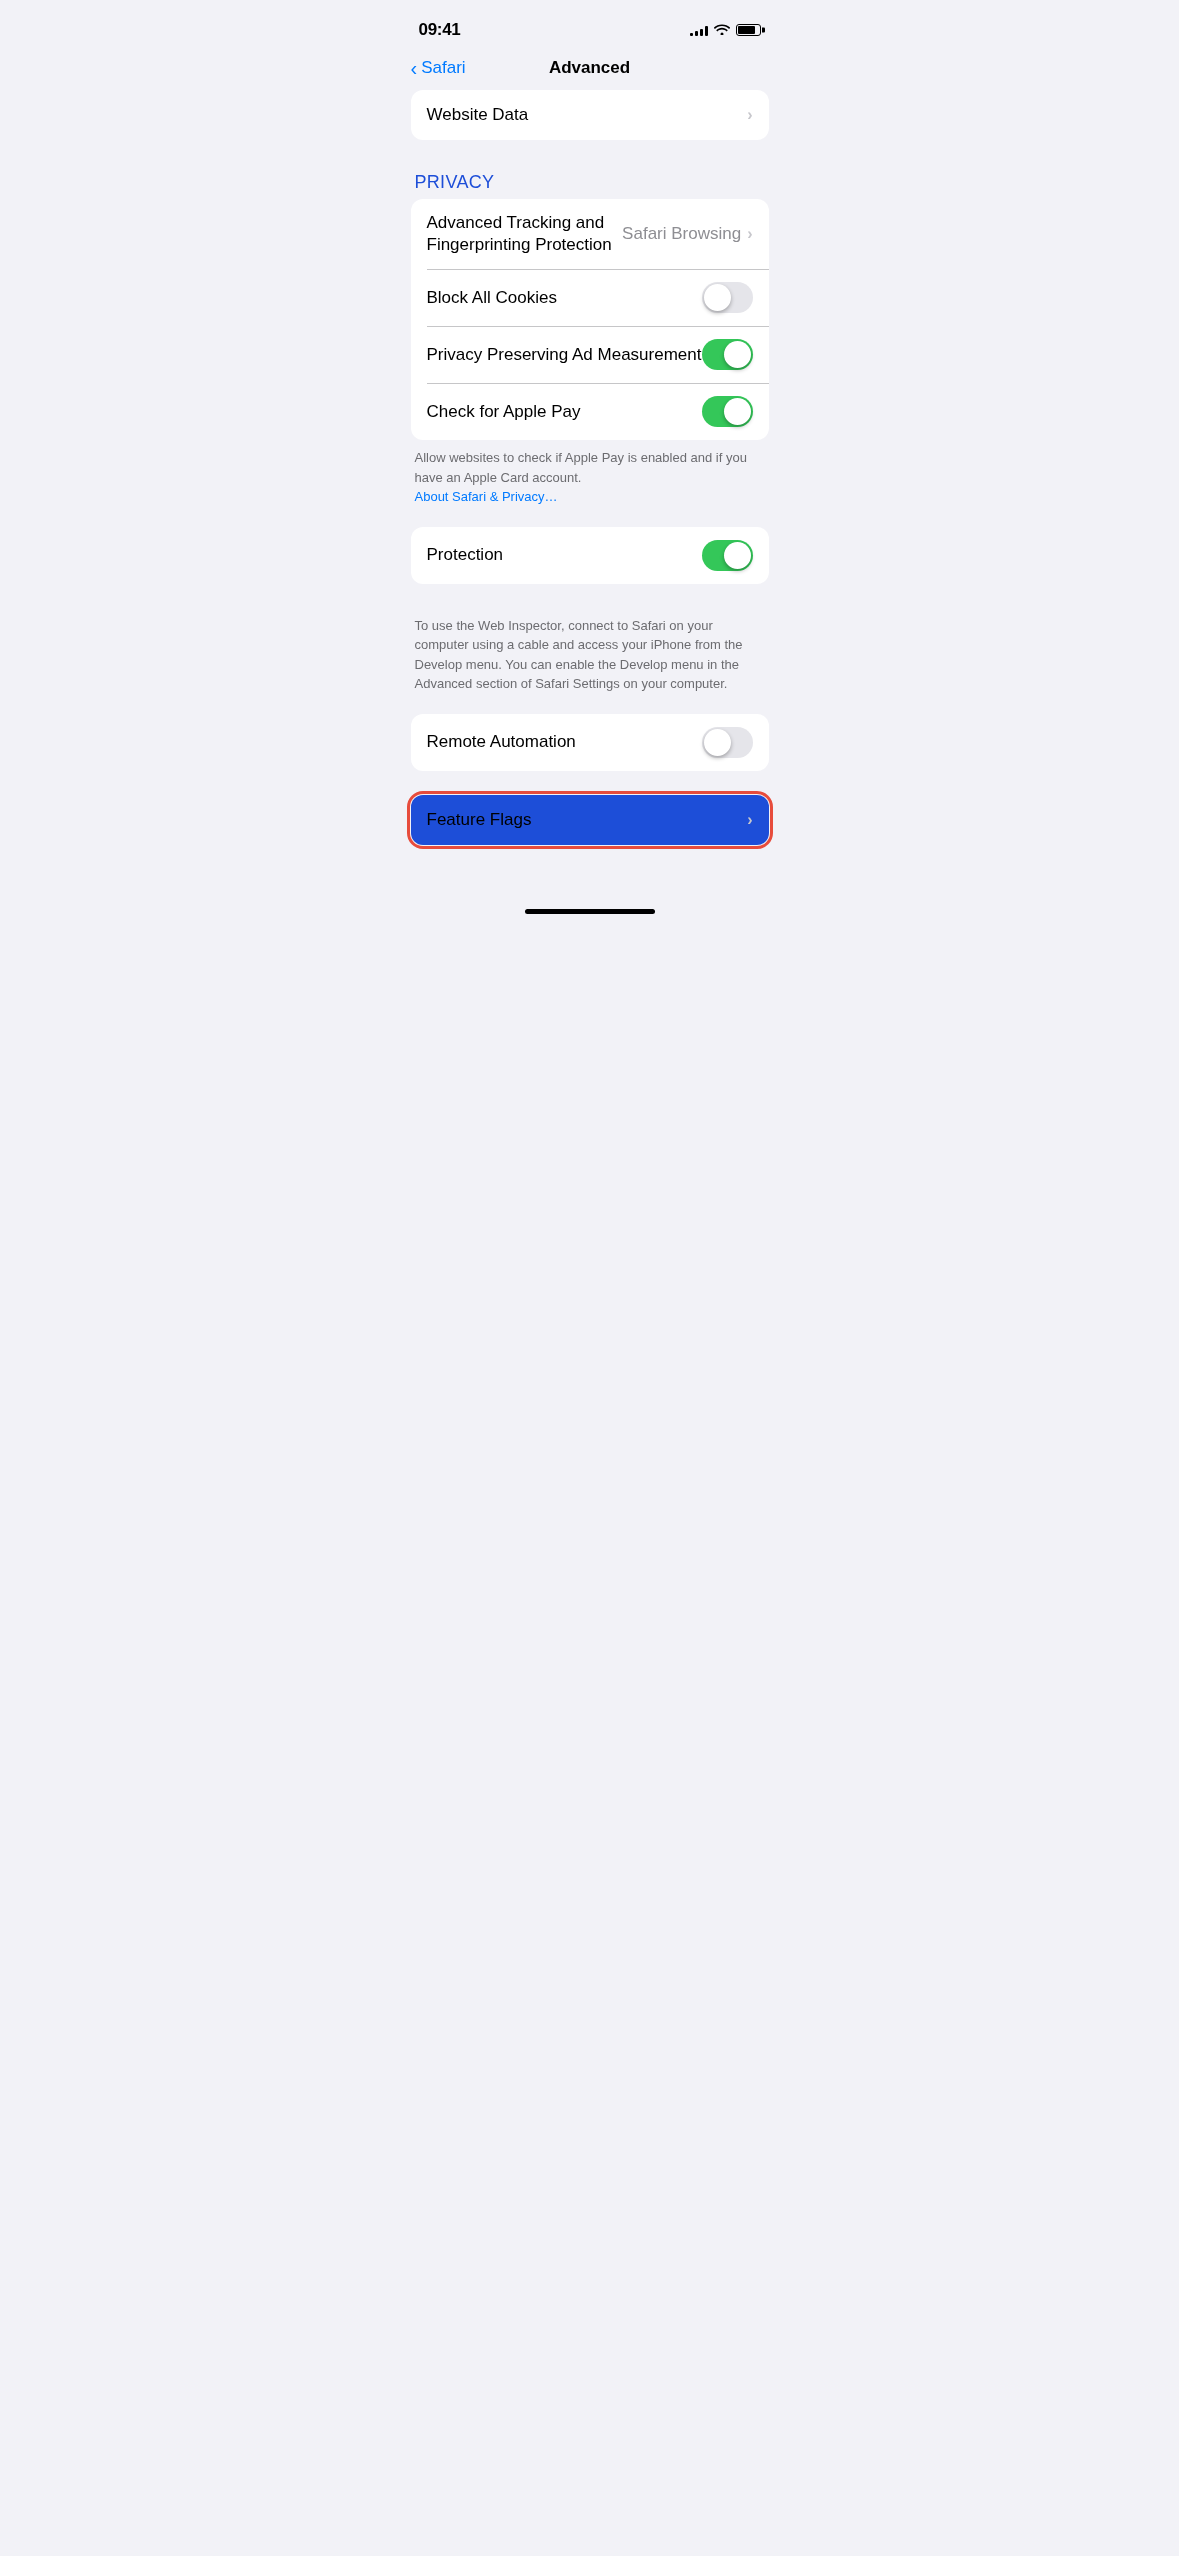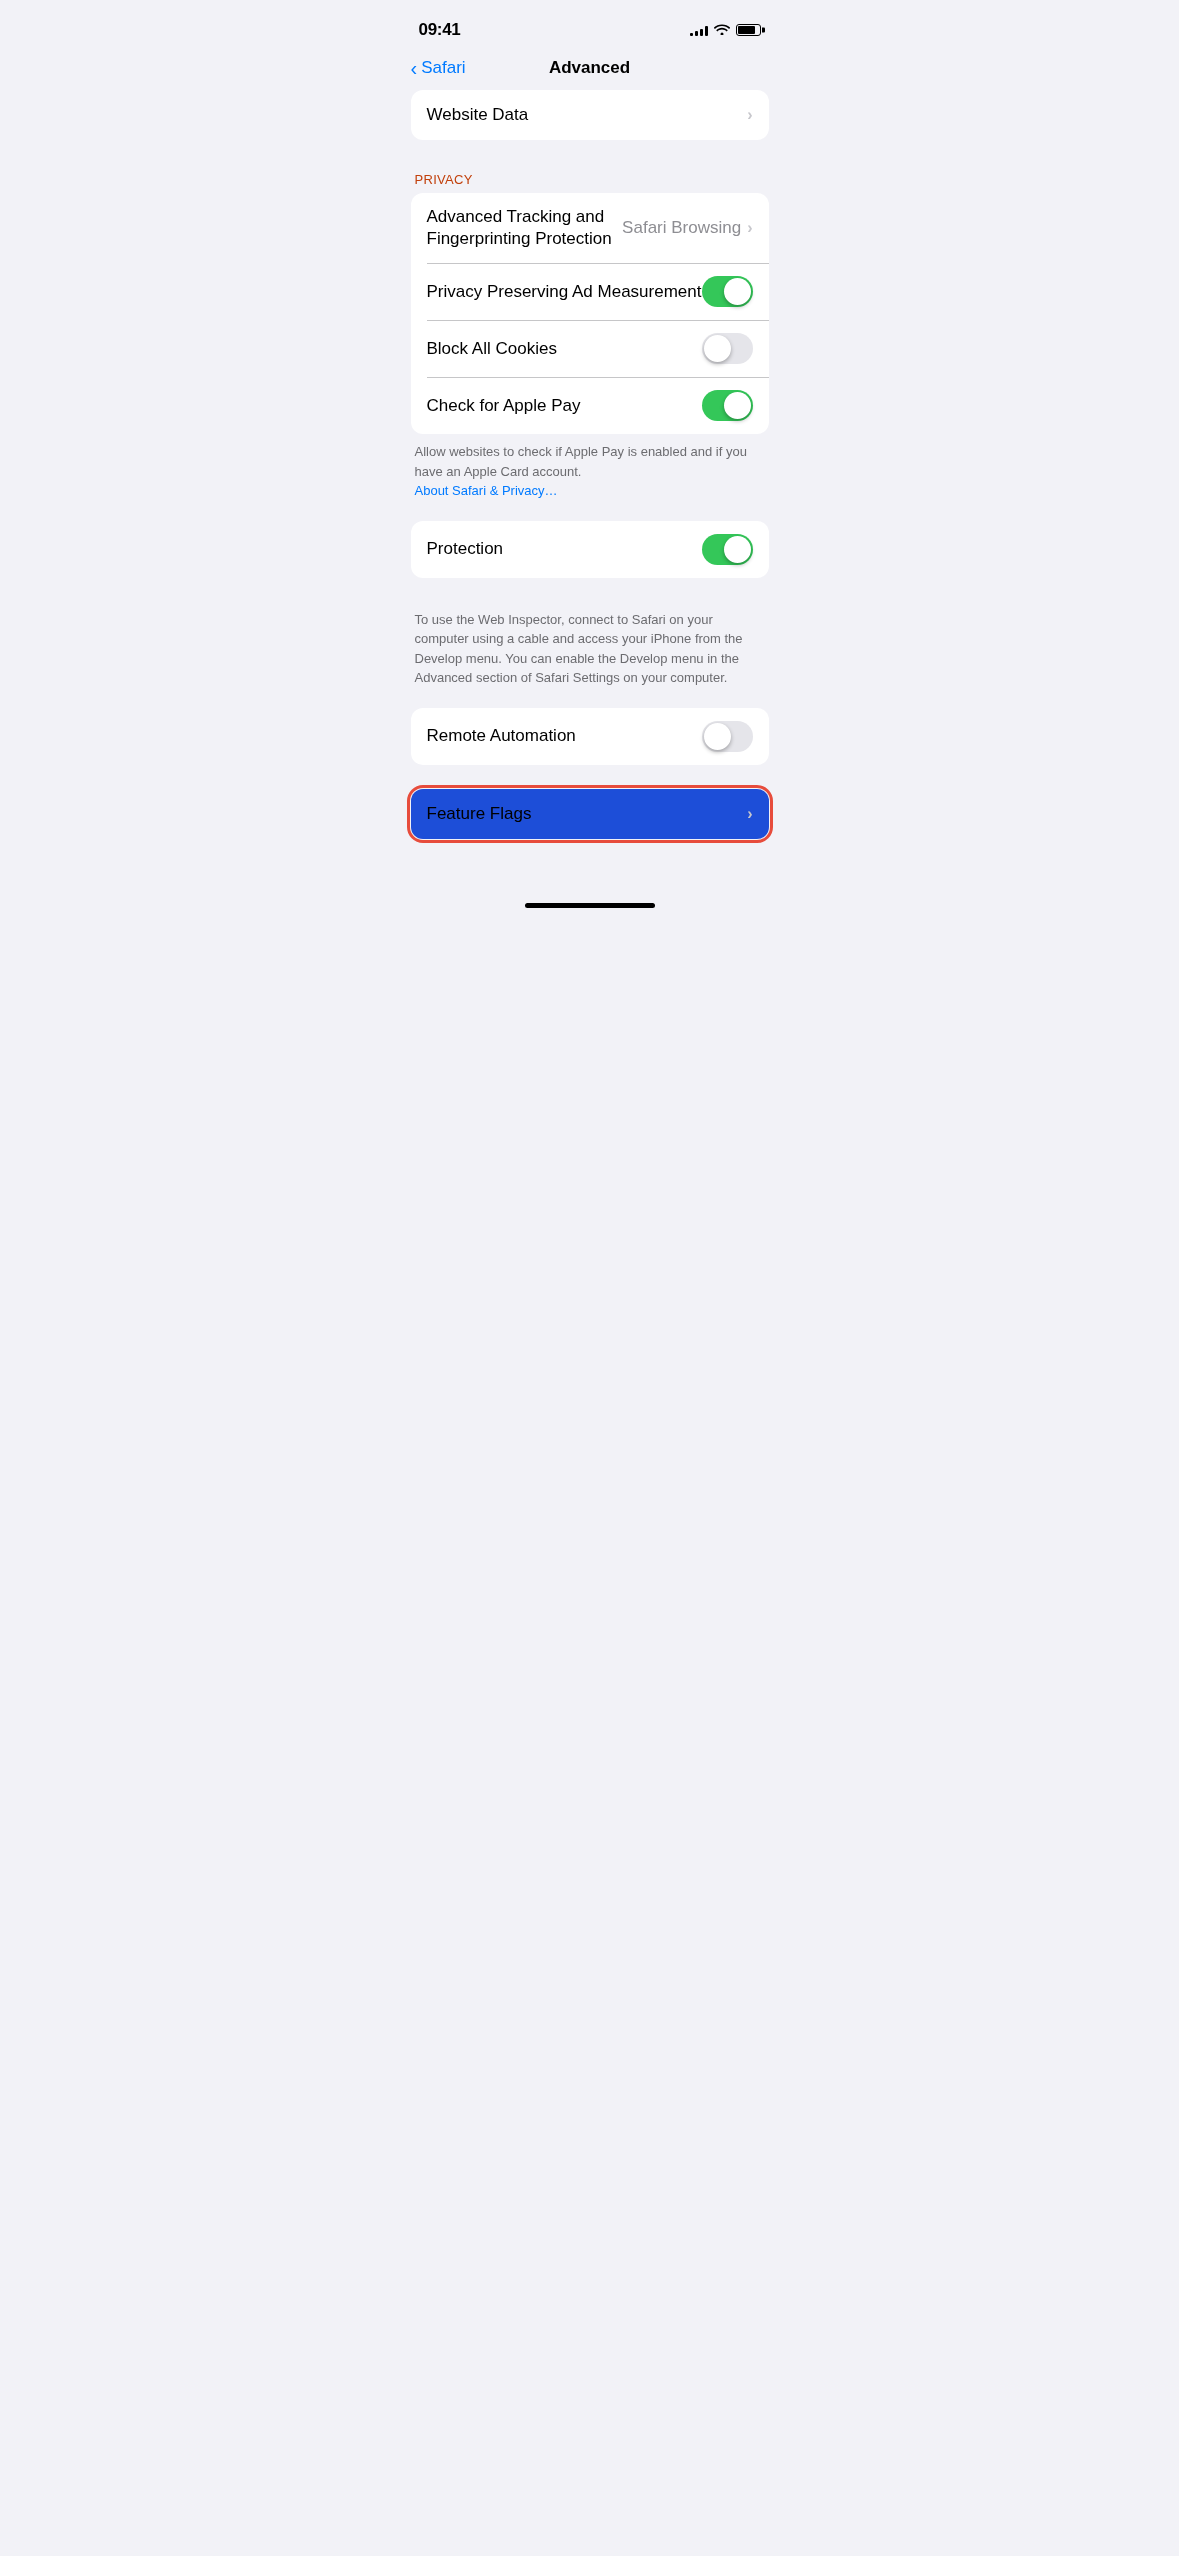--- a/index.html
+++ b/index.html
@@ -126,23 +126,23 @@
     .content {
       padding: 0 0 40px 0;
     }
 
     
     .section-group {
       margin-bottom: 8px;
     }
 
     .section-label {
-      font-size: 13px;
+      font-size: 18px;
       font-weight: 400;
-      color: #c2410c;
+      color: #1d4ed8;
       letter-spacing: 0.3px;
       padding: 8px 20px 6px 20px;
       text-transform: uppercase;
     }
 
     .card {
       background: #fff;
       border-radius: 12px;
       margin: 0 16px;
       overflow: hidden;
@@ -324,34 +324,34 @@
 
       <div class="card-row">
         <span class="card-row-label">Advanced Tracking and<br>Fingerprinting Protection</span>
         <div class="card-row-right">
           <span class="card-row-value">Safari Browsing</span>
           <span class="chevron-right">›</span>
         </div>
       </div>
 
       <div class="card-row">
+        <span class="card-row-label">Block All Cookies</span>
+        <div class="toggle off">
+          <div class="toggle-thumb"></div>
+        </div>
+      </div>
+
+      <div class="card-row">
         <span class="card-row-label">Privacy Preserving Ad Measurement</span>
         <div class="toggle on">
           <div class="toggle-thumb"></div>
         </div>
       </div>
 
       <div class="card-row">
-        <span class="card-row-label">Block All Cookies</span>
-        <div class="toggle off">
-          <div class="toggle-thumb"></div>
-        </div>
-      </div>
-
-      <div class="card-row">
         <span class="card-row-label">Check for Apple Pay</span>
         <div class="toggle on">
           <div class="toggle-thumb"></div>
         </div>
       </div>
     </div>
     <div class="section-footer">
       <span>Allow websites to check if Apple Pay is enabled and if you have an Apple Card account.</span><br>
       <a href="#">About Safari &amp; Privacy…</a>
     </div>

